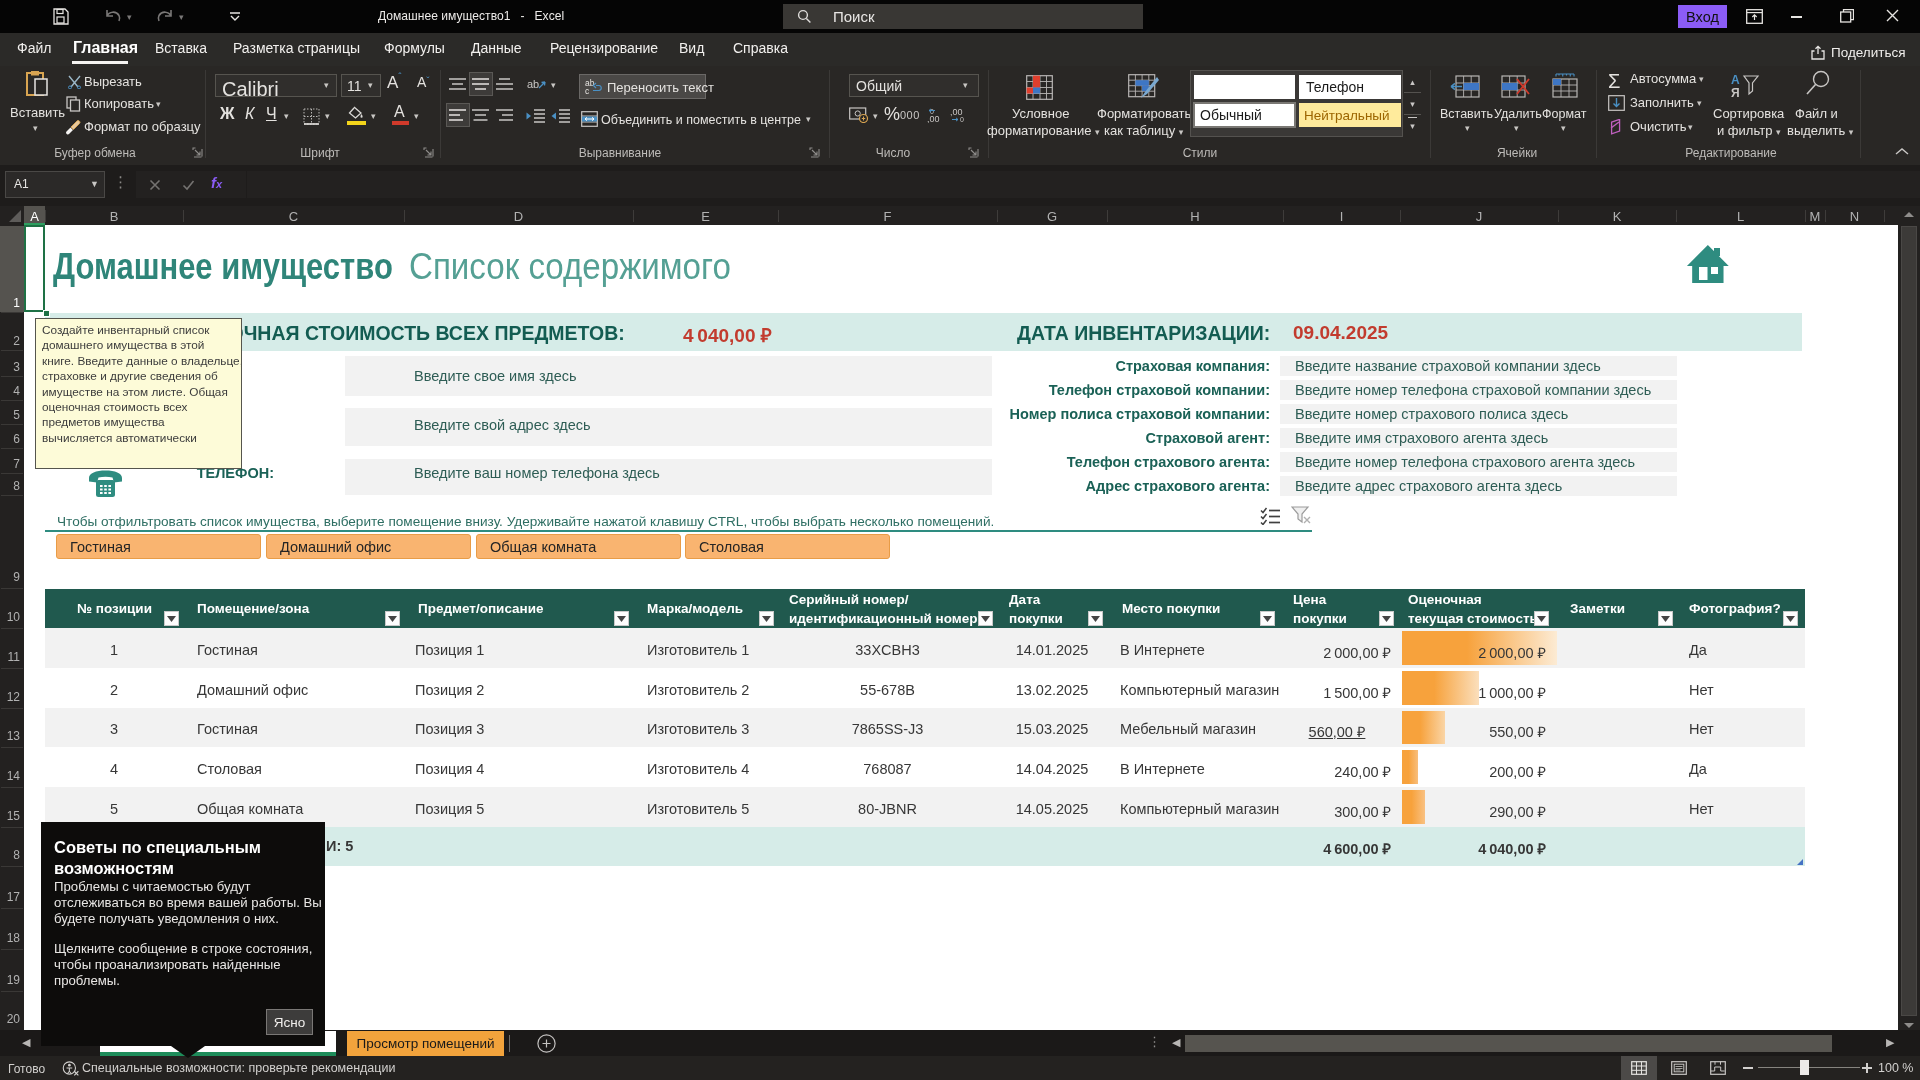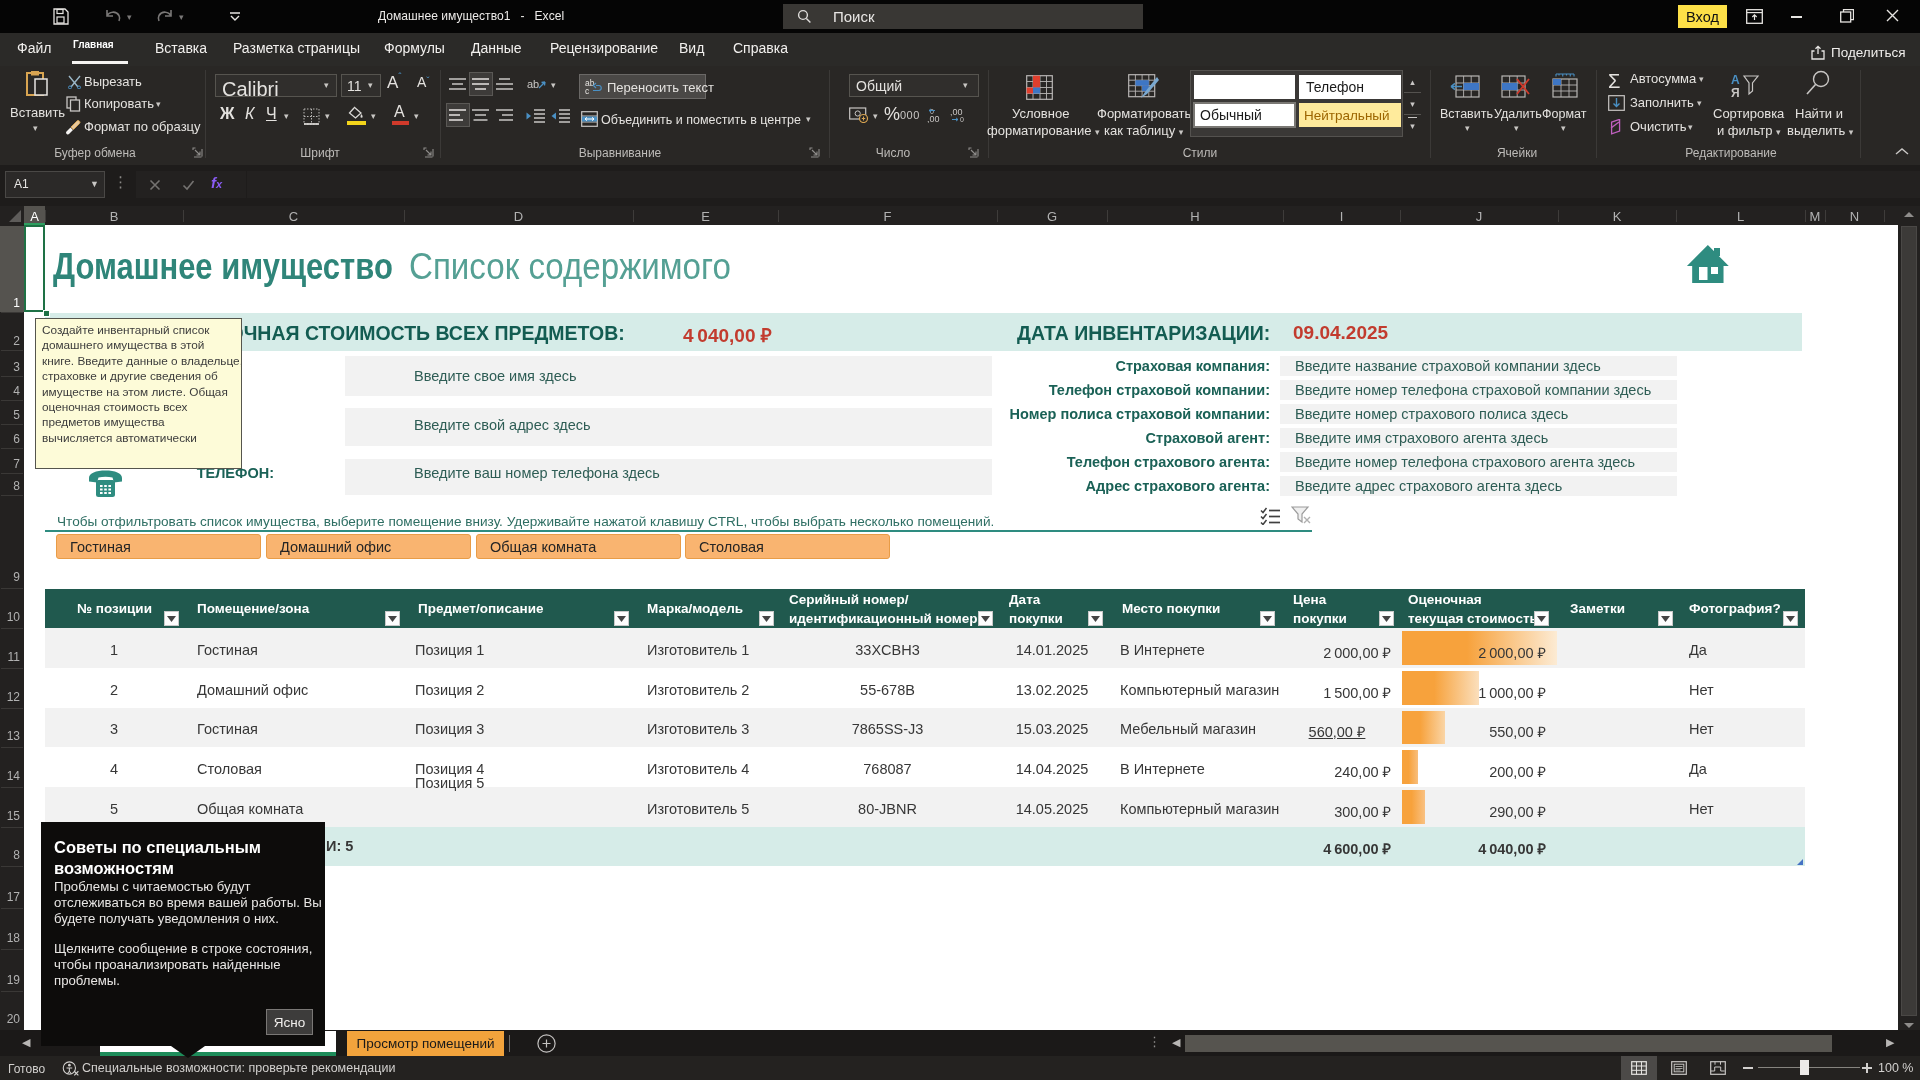--- a/index.html
+++ b/index.html
@@ -57,38 +57,38 @@
 
 <div class="a tx" style="left:378px;top:8px;color:#EDEBE9;font-size:13px;transform:scaleX(0.93);transform-origin:0 0;">Домашнее имущество1&nbsp;&nbsp;&nbsp;-&nbsp;&nbsp;&nbsp;Excel</div>
 
 <div class="a" style="left:783px;top:4px;width:360px;height:25px;background:#393734;"></div>
 <svg class="a" style="left:797px;top:9px;" width="15" height="15" viewBox="0 0 15 15">
  <circle cx="6" cy="6" r="4.4" fill="none" stroke="#DEDCDA" stroke-width="1.4"></circle>
  <path d="M9.4 9.4 L13.4 13.4" stroke="#DEDCDA" stroke-width="1.4"></path>
 </svg>
 <div class="a tx" style="left:833px;top:8px;color:#E8E6E4;font-size:15px;">Поиск</div>
 
-<div class="a ctr" style="left:1678px;top:5px;width:49px;height:23px;background:#fde047;color:#111;font-size:14.5px;">Вход</div>
+<div class="a ctr" style="left:1678px;top:5px;width:49px;height:23px;background:#8b5cf6;color:#111;font-size:14.5px;">Вход</div>
 <svg class="a" style="left:1746px;top:9px;" width="17" height="15" viewBox="0 0 17 15">
  <rect x="0.7" y="0.7" width="15.6" height="13.6" fill="none" stroke="#E6E4E1" stroke-width="1.3"></rect>
  <path d="M1 3.6 h15" stroke="#E6E4E1" stroke-width="1.2"></path>
  <path d="M8.5 11 v-5 M6.3 8 l2.2-2.2 2.2 2.2" fill="none" stroke="#E6E4E1" stroke-width="1.2"></path>
 </svg>
 <div class="a" style="left:1791px;top:16px;width:11px;height:1.5px;background:#E6E4E1;"></div>
 <svg class="a" style="left:1840px;top:9px;" width="14" height="14" viewBox="0 0 14 14">
  <rect x="0.7" y="3" width="10" height="10" fill="none" stroke="#E6E4E1" stroke-width="1.3"></rect>
  <path d="M3.5 3 v-2.3 h10 v10 h-2.5" fill="none" stroke="#E6E4E1" stroke-width="1.3"></path>
 </svg>
 <svg class="a" style="left:1886px;top:9px;" width="13" height="13" viewBox="0 0 13 13">
  <path d="M1 1 L12 12 M12 1 L1 12" stroke="#E6E4E1" stroke-width="1.4"></path>
 </svg>
 
 <div class="a" style="left:0;top:33px;width:1920px;height:33px;background:#2B2A28;"></div>
 <div class="a tx" style="left:17px;top:40px;color:#F2F0EE;font-size:14px;">Файл</div>
-<div class="a tx" style="left:73px;top:39px;color:#FFFFFF;font-size:10px;font-weight:bold;">Главная</div>
+<div class="a tx" style="left:73px;top:39px;color:#FFFFFF;font-size:16px;font-weight:bold;">Главная</div>
 <div class="a" style="left:72px;top:61px;width:56px;height:2.5px;background:#F5F3F1;"></div>
 <div class="a tx" style="left:155px;top:40px;color:#F2F0EE;font-size:14px;">Вставка</div>
 <div class="a tx" style="left:233px;top:40px;color:#F2F0EE;font-size:14px;">Разметка страницы</div>
 <div class="a tx" style="left:384px;top:40px;color:#F2F0EE;font-size:14px;">Формулы</div>
 <div class="a tx" style="left:471px;top:40px;color:#F2F0EE;font-size:14px;">Данные</div>
 <div class="a tx" style="left:550px;top:40px;color:#F2F0EE;font-size:14px;">Рецензирование</div>
 <div class="a tx" style="left:679px;top:40px;color:#F2F0EE;font-size:14px;">Вид</div>
 <div class="a tx" style="left:733px;top:40px;color:#F2F0EE;font-size:14px;">Справка</div>
 
 <div class="a vc" style="left:1810px;top:41px;width:96px;height:22px;">
@@ -334,21 +334,21 @@
  <text x="0" y="11" fill="#4A90C4" font-size="12" font-weight="bold" font-family="Liberation Sans">А</text>
  <text x="0" y="24" fill="#C8C6C4" font-size="12" font-weight="bold" font-family="Liberation Sans">Я</text>
  <path d="M13 3 h14 L21.5 10 v8 l-3.5 3 v-11 z" fill="none" stroke="#C8C6C4" stroke-width="1.2"></path>
 </svg>
 <div class="a tx rt" style="left:1713px;top:106px;">Сортировка</div>
 <div class="a tx rt" style="left:1717px;top:123px;">и фильтр <span class="chv">▾</span></div>
 <svg class="a" style="left:1805px;top:70px;" width="27" height="27" viewBox="0 0 27 27">
  <circle cx="16" cy="9" r="7.5" fill="none" stroke="#C8C6C4" stroke-width="1.4"></circle>
  <path d="M10.5 14.5 L2 24" stroke="#C8C6C4" stroke-width="1.6"></path>
 </svg>
-<div class="a tx rt" style="left:1795px;top:106px;">Найти и</div>
+<div class="a tx rt" style="left:1795px;top:106px;">Файл и</div>
 <div class="a tx rt" style="left:1787px;top:123px;">выделить <span class="chv">▾</span></div>
 <div class="a tx glbl" style="left:1671px;top:146px;width:120px;">Редактирование</div>
 <svg class="a" style="left:1894px;top:147px;" width="16" height="9" viewBox="0 0 16 9">
  <path d="M2 7 L8 2 L14 7" fill="none" stroke="#C8C6C4" stroke-width="1.4"></path>
 </svg>
 </div>
 
 <div class="a" style="left:0;top:165px;width:1920px;height:41px;background:#1E1C1B;"></div>
 <div class="a" style="left:5px;top:171px;width:100px;height:27px;background:#2B2928;border:1px solid #4A4846;box-sizing:border-box;"></div>
 <div class="a tx" style="left:14px;top:177px;color:#E8E6E4;font-size:12px;">A1</div>
@@ -650,21 +650,21 @@
 <div class="a tx cell" style="left:647px;top:761px;">Изготовитель 4</div>
 <div class="a cell" style="left:778px;top:761px;width:219px;text-align:center;">768087</div>
 <div class="a cell" style="left:997px;top:761px;width:110px;text-align:center;">14.04.2025</div>
 <div class="a tx cell" style="left:1120px;top:761px;">В Интернете</div>
 <div class="a cell" style="left:1283px;top:761px;width:108px;text-align:right;">240,00 ₽</div>
 <div class="a cell" style="left:1400px;top:761px;width:146px;text-align:right;">200,00 ₽</div>
 <div class="a tx cell" style="left:1689px;top:761px;">Да</div>
 
 <div class="a cell" style="left:45px;top:801px;width:138px;text-align:center;">5</div>
 <div class="a tx cell" style="left:197px;top:801px;">Общая комната</div>
-<div class="a tx cell" style="left:415px;top:775px;">Позиция 5</div>
+<div class="a tx cell" style="left:415px;top:801px;">Позиция 5</div>
 <div class="a tx cell" style="left:647px;top:801px;">Изготовитель 5</div>
 <div class="a cell" style="left:778px;top:801px;width:219px;text-align:center;">80-JBNR</div>
 <div class="a cell" style="left:997px;top:801px;width:110px;text-align:center;">14.05.2025</div>
 <div class="a tx cell" style="left:1120px;top:801px;">Компьютерный магазин</div>
 <div class="a cell" style="left:1283px;top:801px;width:108px;text-align:right;">300,00 ₽</div>
 <div class="a cell" style="left:1400px;top:801px;width:146px;text-align:right;">290,00 ₽</div>
 <div class="a tx cell" style="left:1689px;top:801px;">Нет</div>
 
 <div class="a tx cell" style="left:326px;top:838px;font-weight:bold;">И: 5</div>
 <div class="a cell" style="left:1283px;top:838px;width:108px;text-align:right;font-weight:bold;">4 600,00 ₽</div>

